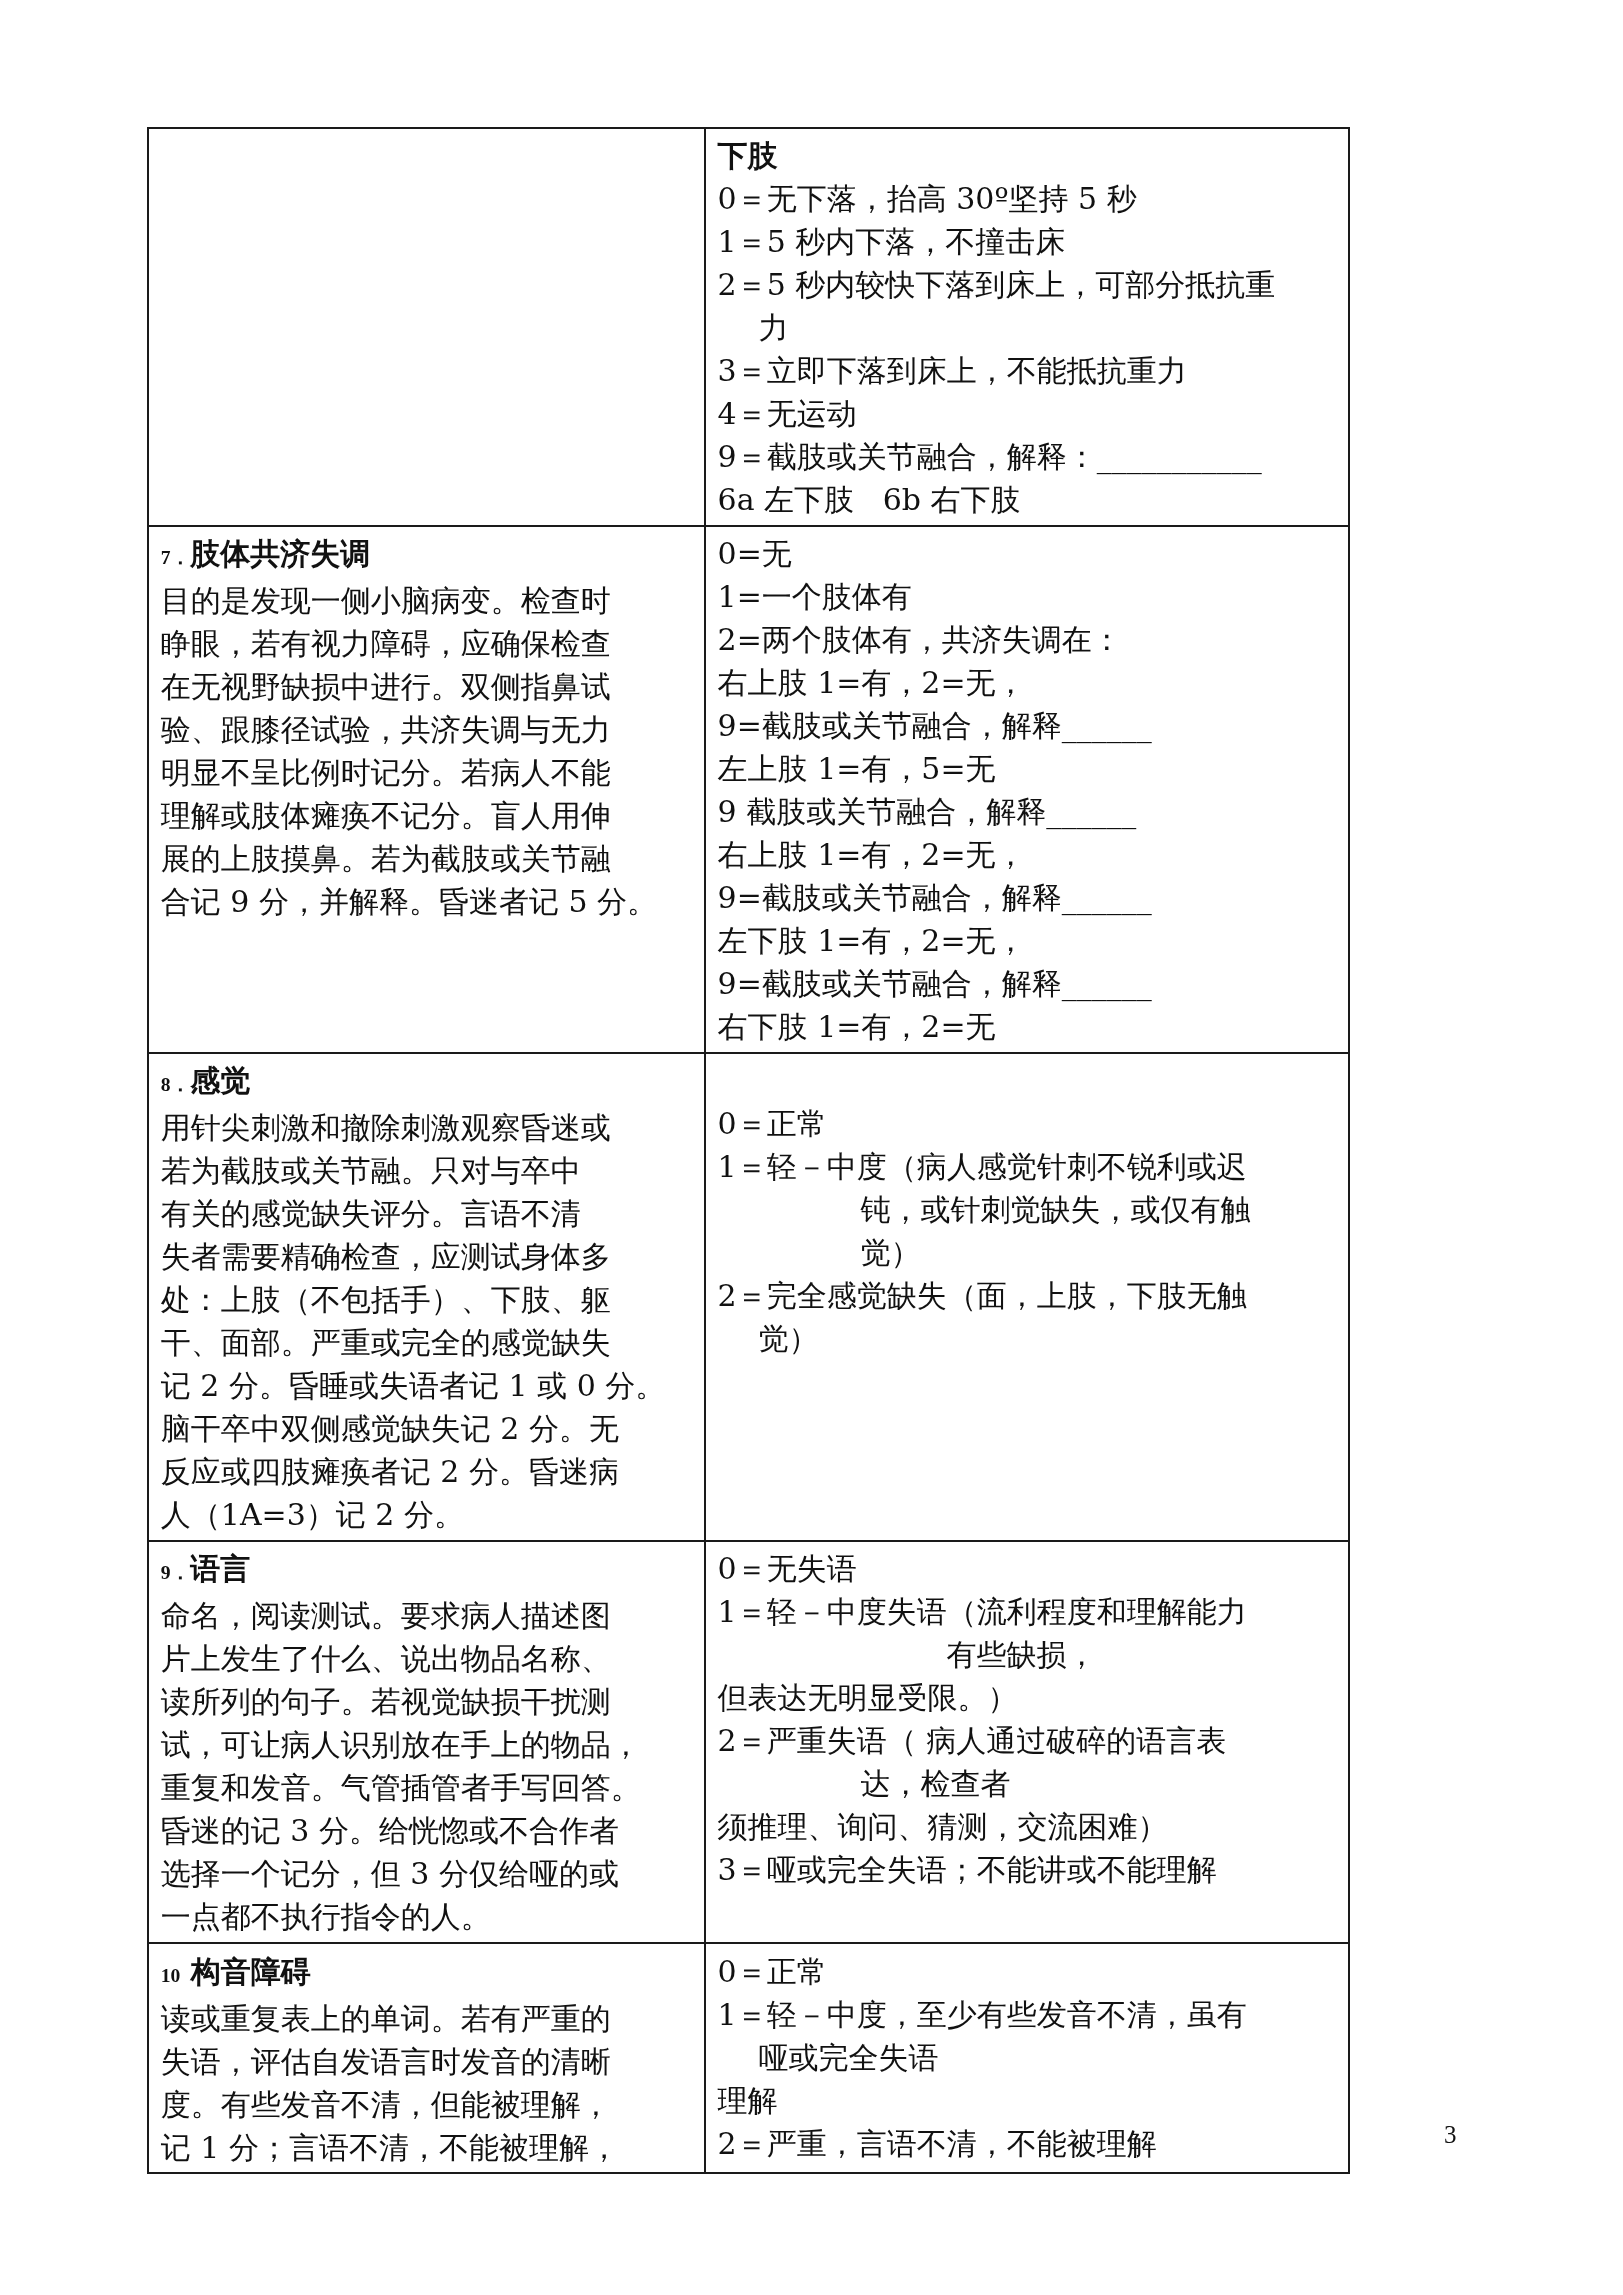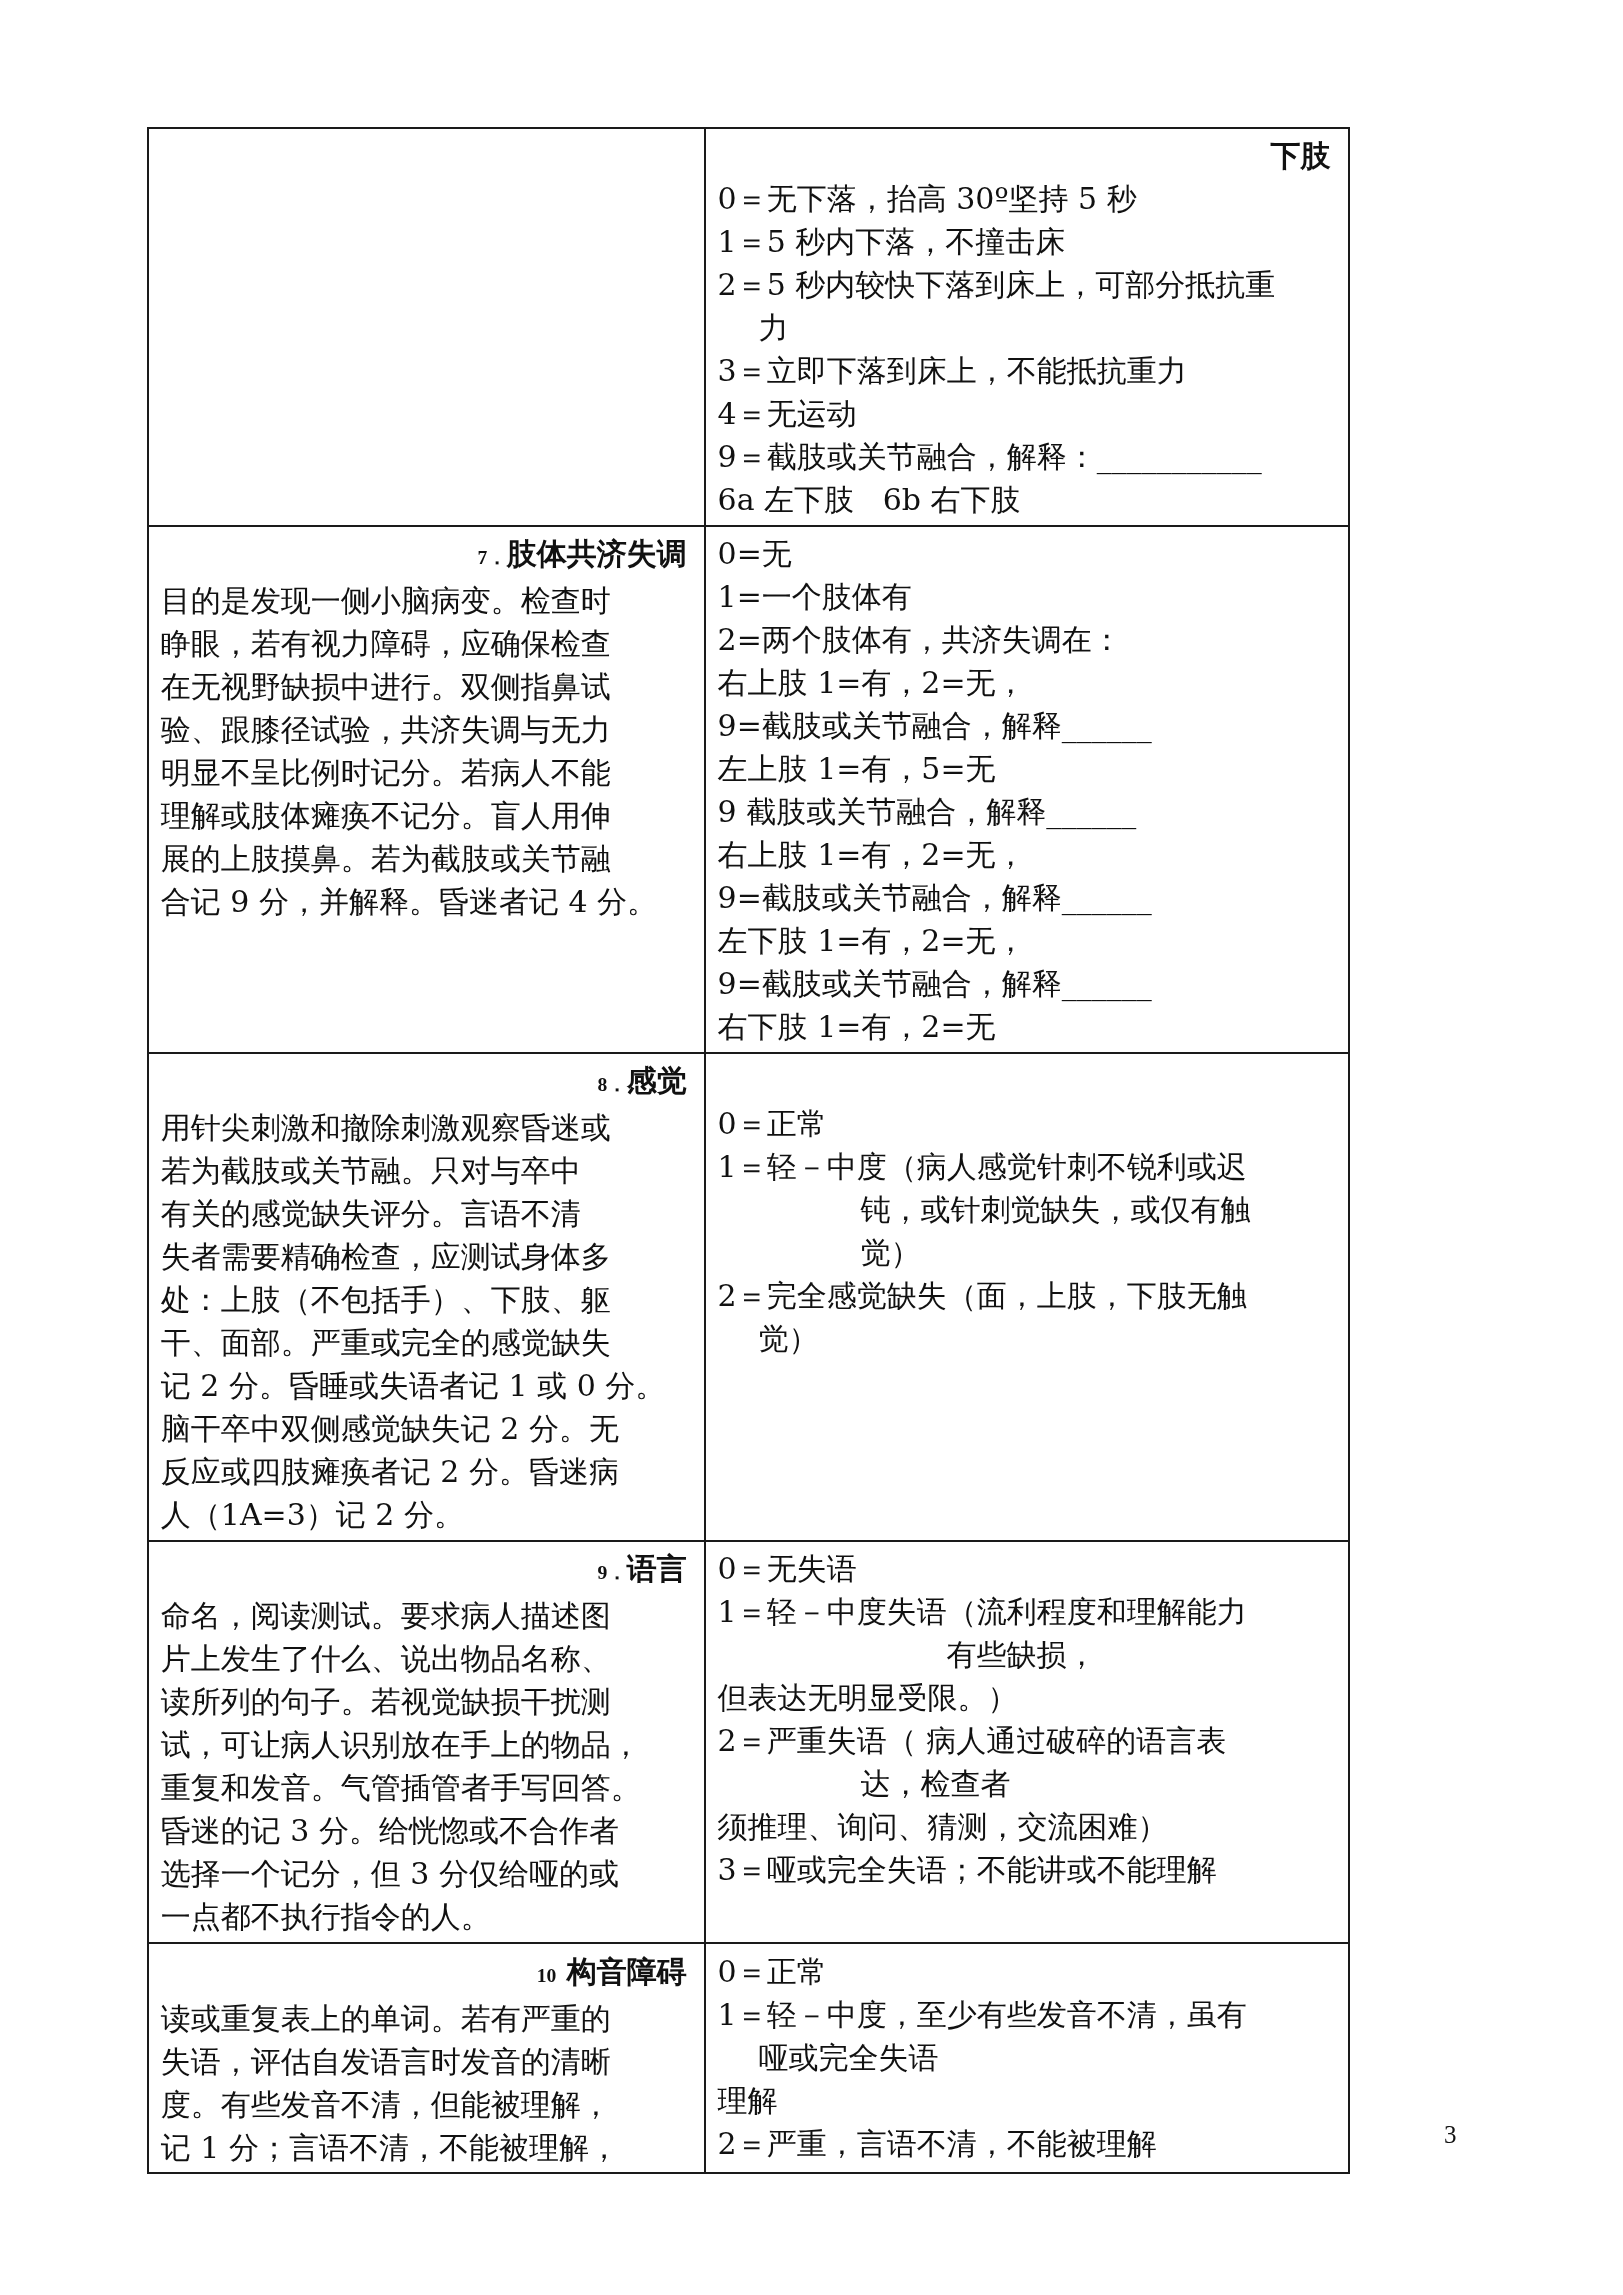--- a/index.html
+++ b/index.html
@@ -5,21 +5,21 @@
   html, body { margin: 0; padding: 0; background: #ffffff; }
   body { width: 1623px; height: 2295px; position: relative; overflow: hidden;
          font-family: "DejaVu Serif", "Liberation Serif", serif; color: #111; }
   .page { position: absolute; left: 0; top: 0; width: 1623px; height: 2295px; background: #fff; }
   table.nihss { position: absolute; left: 147px; top: 127px; width: 1139px;
     border-collapse: collapse; table-layout: fixed; }
   table.nihss td { border: 2px solid #1a1a1a; vertical-align: top; padding: 5.2px 17px 3.9px 11.8px;
     font-size: 30px; line-height: 43px; }
   td.left { width: 526px; }
   td.right { width: 613px; }
-  .heading { font-weight: bold; font-family: "DejaVu Sans", "Liberation Sans", sans-serif; text-align: right; }
+  .heading { font-weight: bold; font-family: "DejaVu Sans", "Liberation Sans", sans-serif; }
   .num { font-size: 19.6px; font-family: "Liberation Serif", serif; }
   .line { display: block; white-space: pre-wrap; }
   .indent1 { padding-left: 41px; }
   .indent2 { padding-left: 143px; }
   .indent3 { padding-left: 229px; }
   .blank-line { display: block; height: 43px; }
   .row1 td { height: 376px; }
   .row2 td { height: 499px; border-radius: 9px; }
   .row3 td { height: 458px; }
   .row4 td { height: 376px; }
@@ -53,21 +53,21 @@
       <tr class="row2">
         <td class="left desc">
           <span class="line heading"><span class="num">7．</span><span>肢体共济失调</span></span>
           <span class="line">目的是发现一侧小脑病变。检查时</span>
           <span class="line">睁眼，若有视力障碍，应确保检查</span>
           <span class="line">在无视野缺损中进行。双侧指鼻试</span>
           <span class="line">验、跟膝径试验，共济失调与无力</span>
           <span class="line">明显不呈比例时记分。若病人不能</span>
           <span class="line">理解或肢体瘫痪不记分。盲人用伸</span>
           <span class="line">展的上肢摸鼻。若为截肢或关节融</span>
-          <span class="line">合记 9 分，并解释。昏迷者记 4 分。</span>
+          <span class="line">合记 9 分，并解释。昏迷者记 5 分。</span>
         </td>
         <td class="right">
           <span class="line">0=无</span>
           <span class="line">1=一个肢体有</span>
           <span class="line">2=两个肢体有，共济失调在：</span>
           <span class="line">右上肢 1=有，2=无，</span>
           <span class="line">9=截肢或关节融合，解释______</span>
           <span class="line">左上肢 1=有，5=无</span>
           <span class="line">9 截肢或关节融合，解释______</span>
           <span class="line">右上肢 1=有，2=无，</span>

